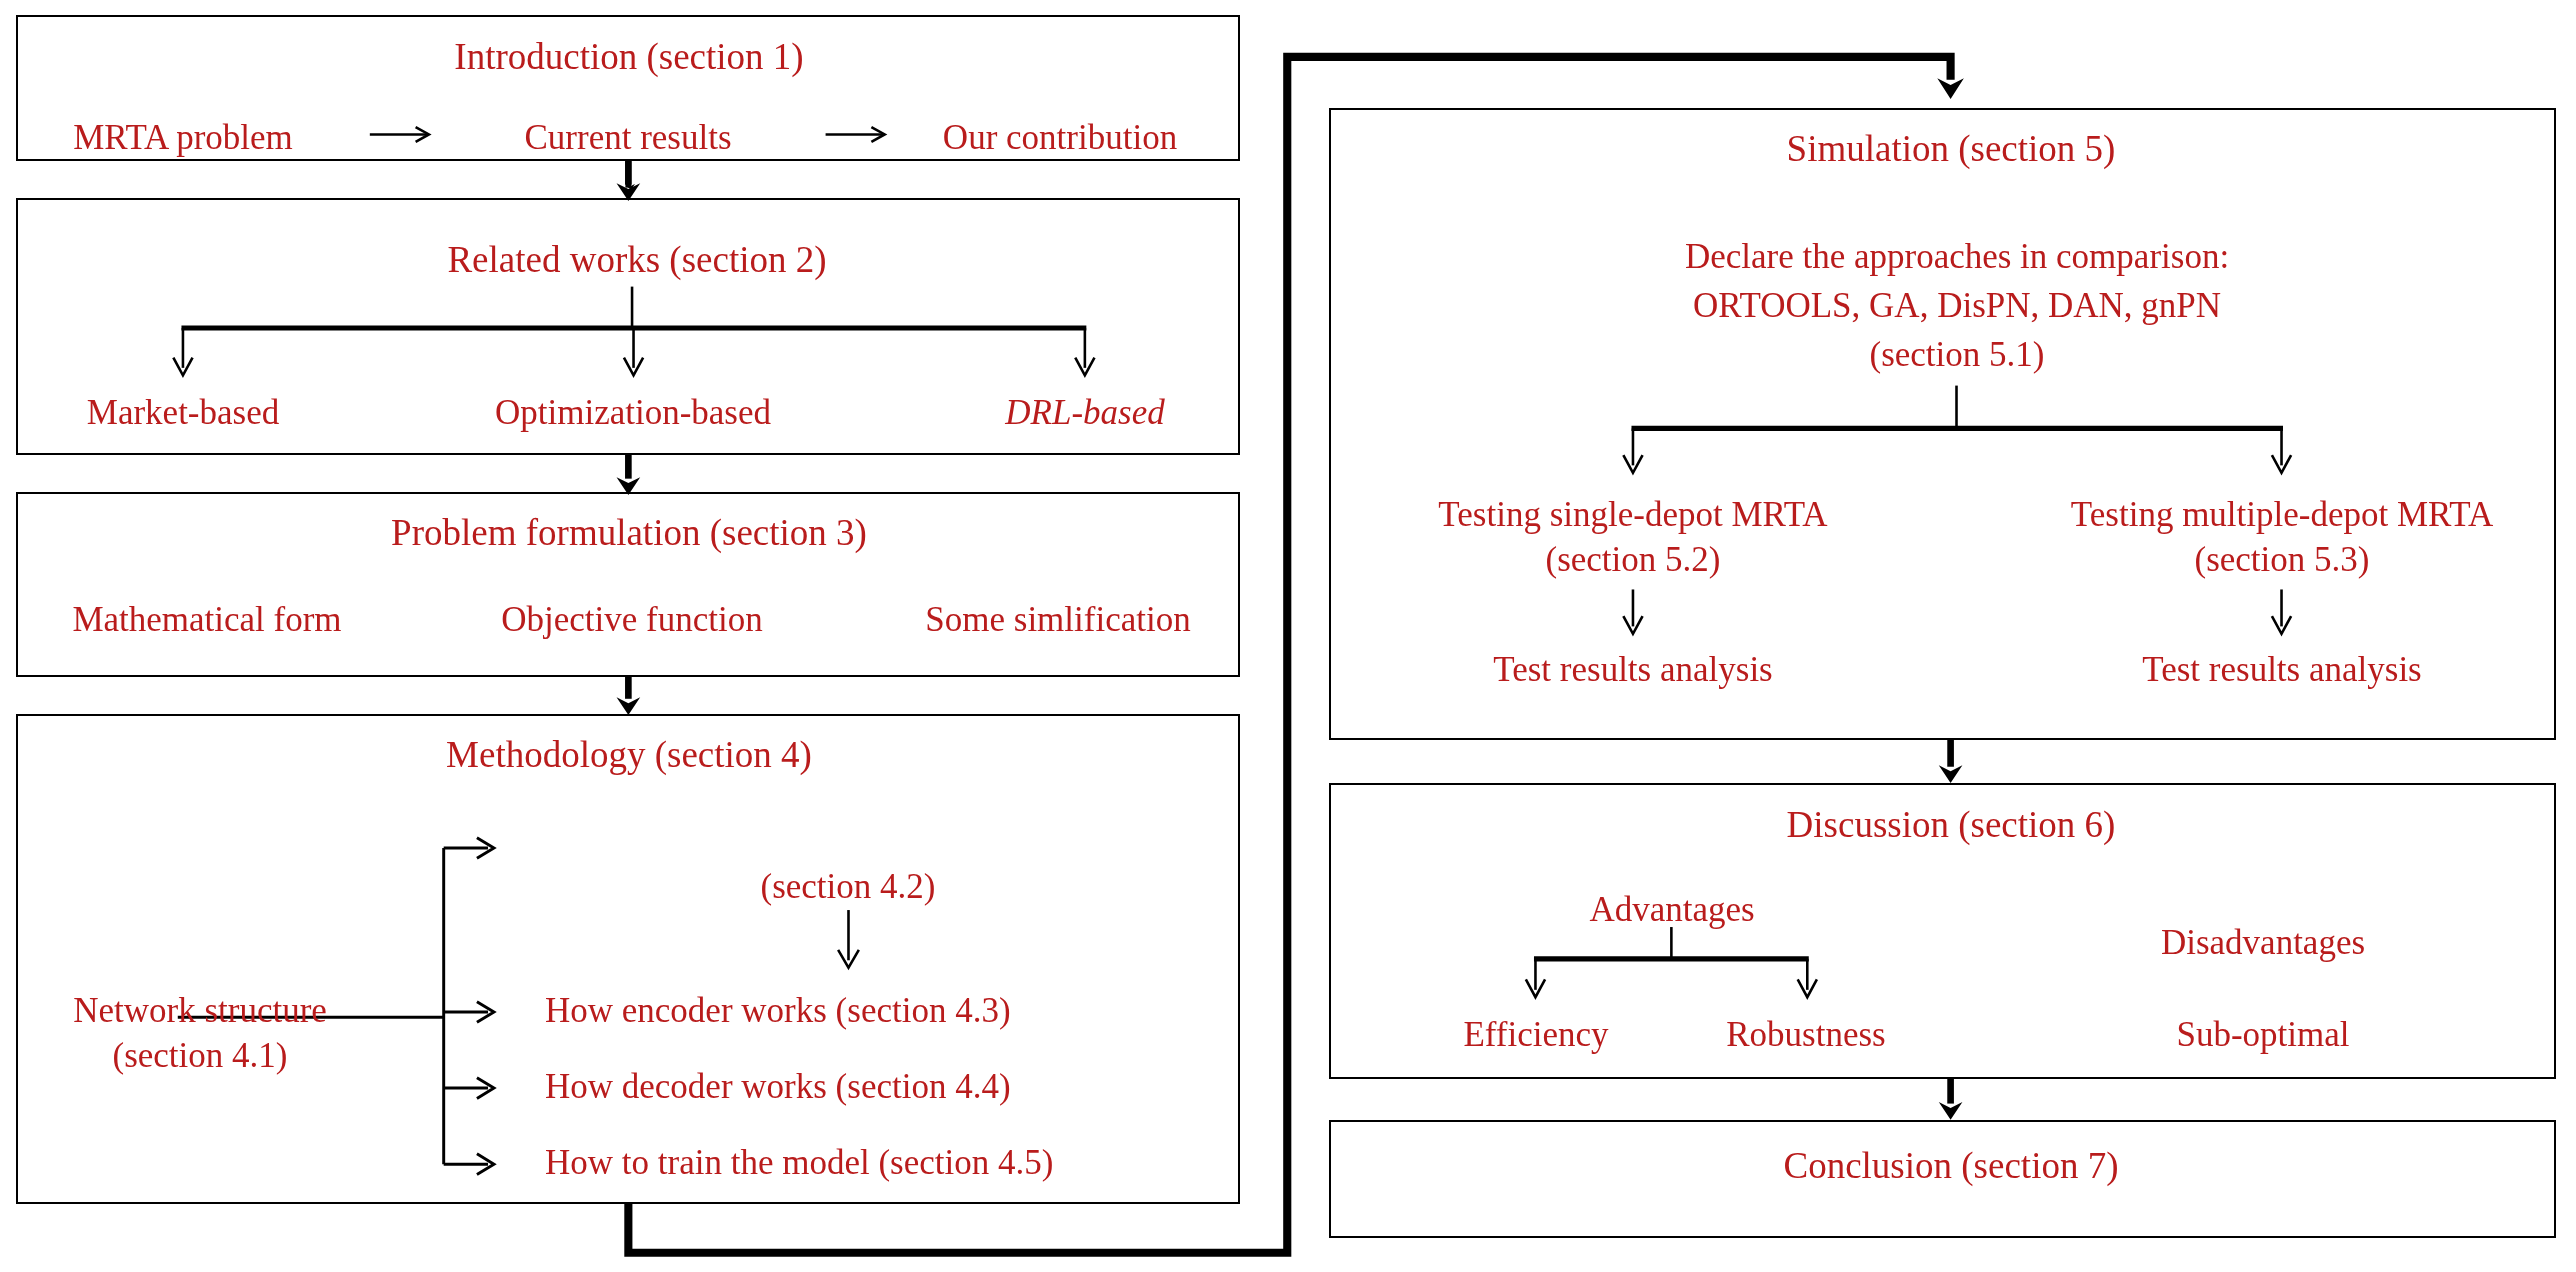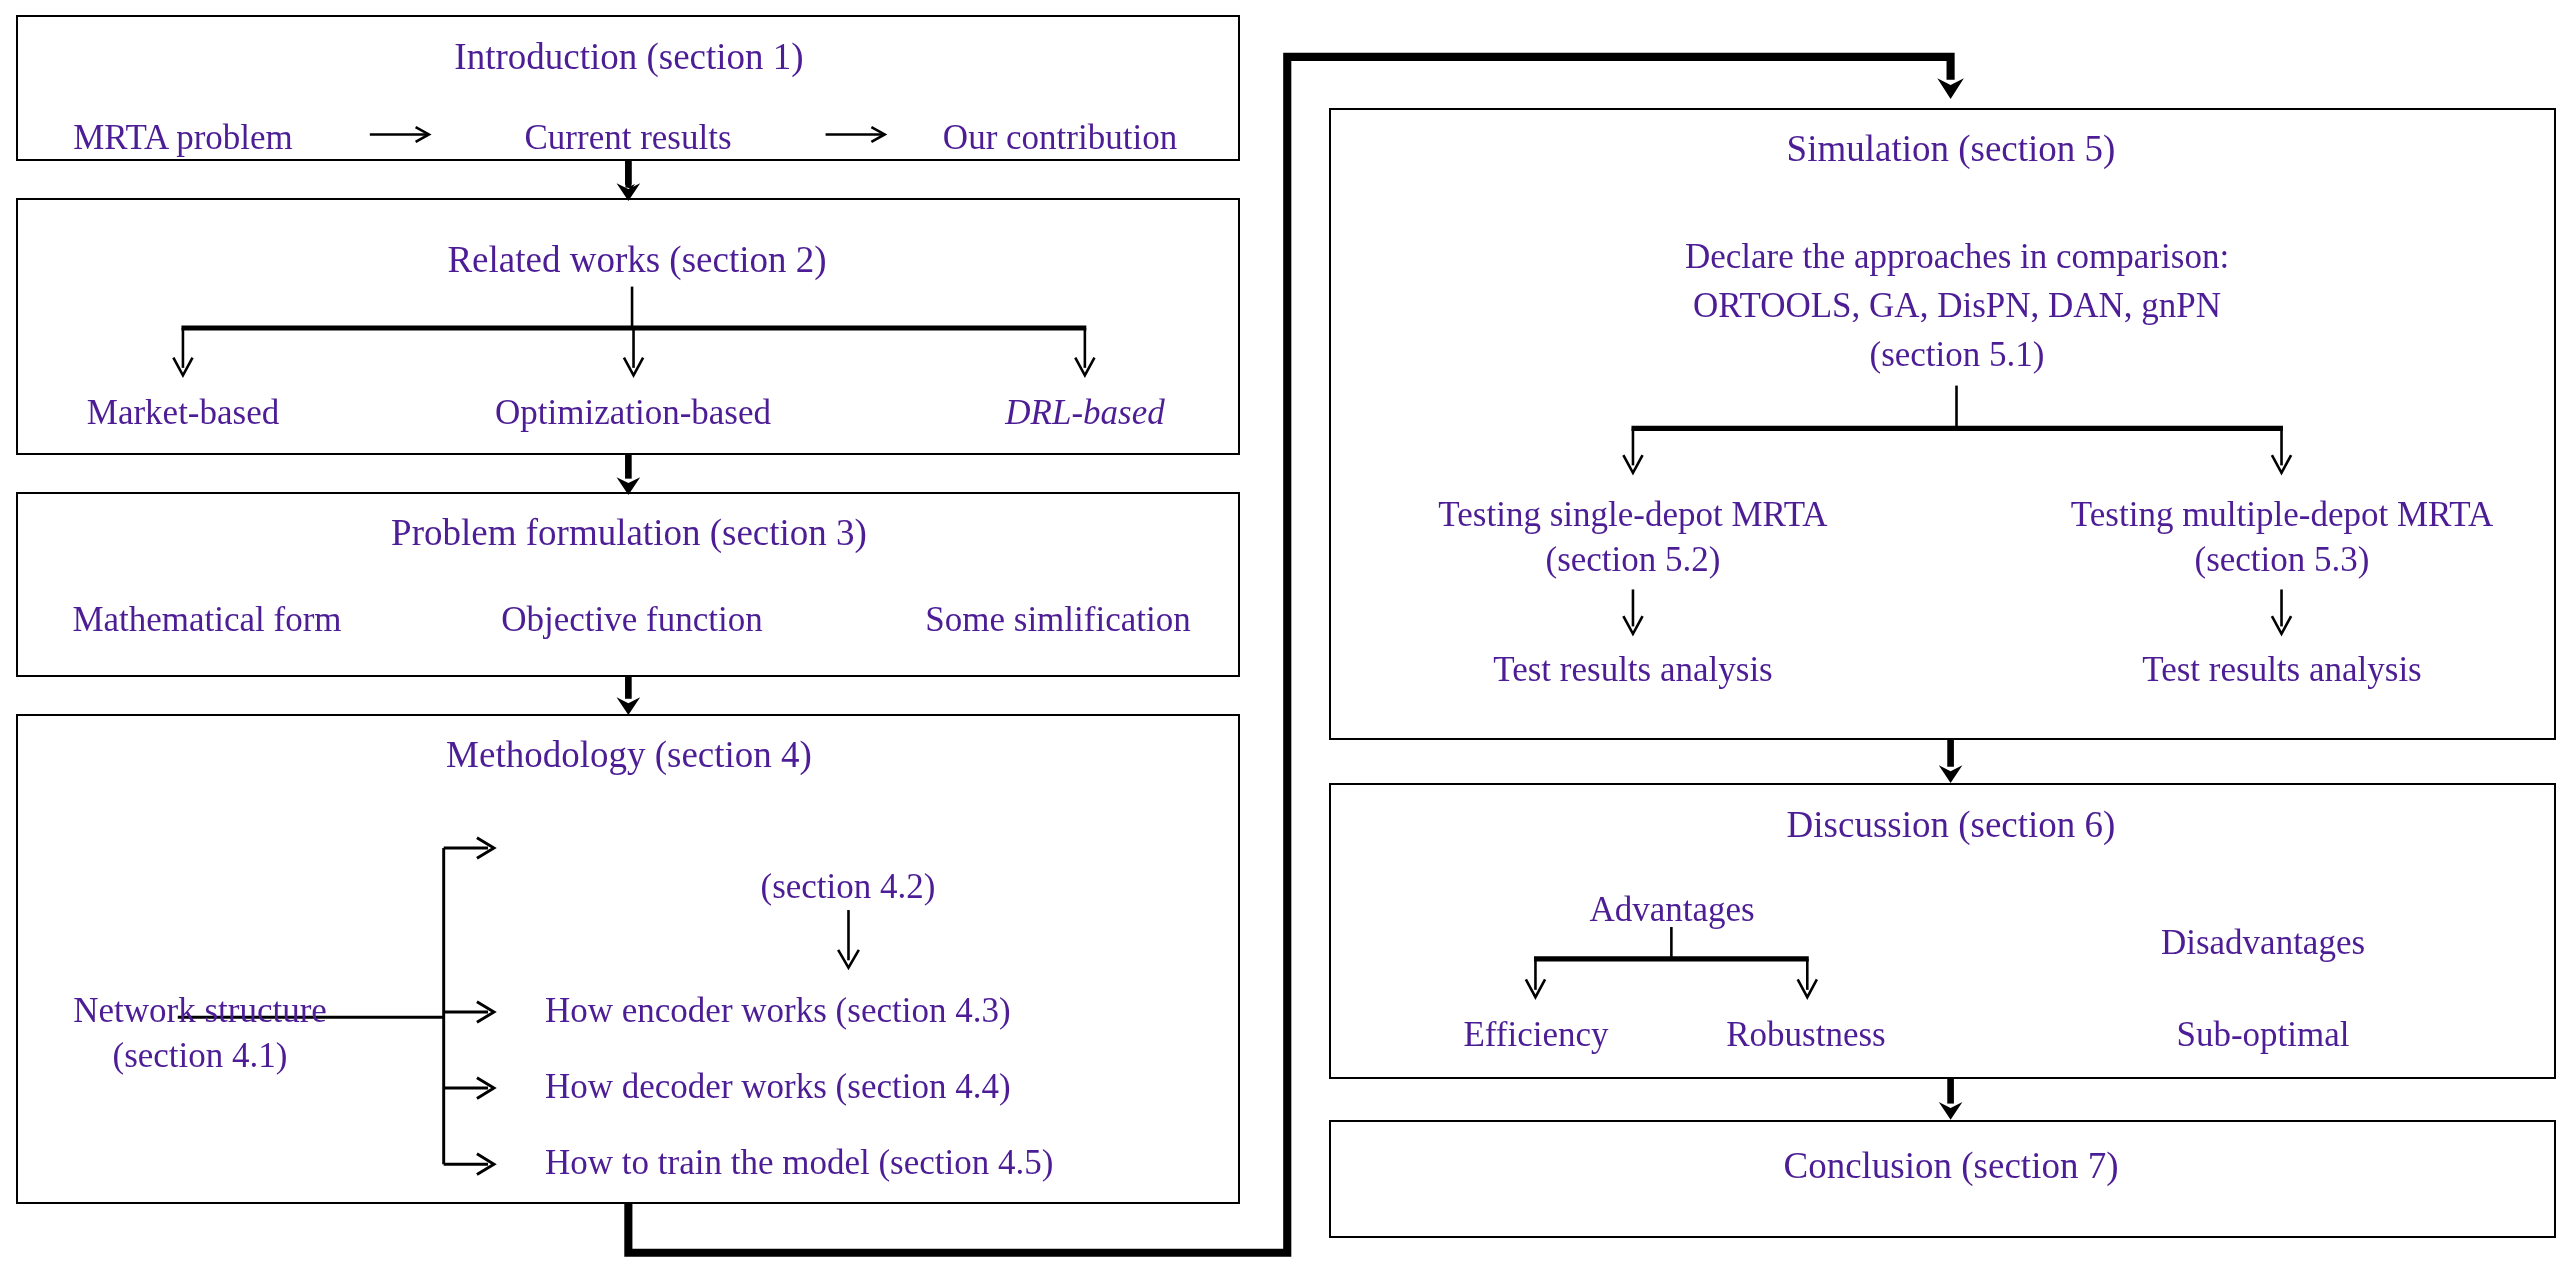--- a/index.html
+++ b/index.html
@@ -1,20 +1,20 @@
 <!DOCTYPE html>
 <html style="font-size:12px"><head>
 <meta charset="utf-8">
 <style>
   html,body{margin:0;padding:0;background:#ffffff;}
   body{width:2576px;height:1272px;overflow:hidden;font-family:"Liberation Serif",serif;color:#000;}
   #stage{position:relative;width:2576px;height:1272px;background:#fff;}
   svg.layer{position:absolute;left:0;top:0;width:2576px;height:1272px;pointer-events:none;}
   .box{position:absolute;box-sizing:border-box;border:2.2px solid #000;background:transparent;}
-  .lbl{position:absolute;white-space:nowrap;font-family:"Liberation Serif",serif;color:#4c1d95;line-height:1.18;}
+  .lbl{position:absolute;white-space:nowrap;font-family:"Liberation Serif",serif;color:#b91c1c;line-height:1.18;}
   .ttl{font-size:37px;}
   .sub{font-size:35px;}
   .ctr{transform:translateX(-50%);text-align:center;}
 </style>
 </head>
 <body>
 
 <div id="stage">
 
   <div class="box" style="left:16.3px;top:15px;width:1224px;height:146px;"></div>

